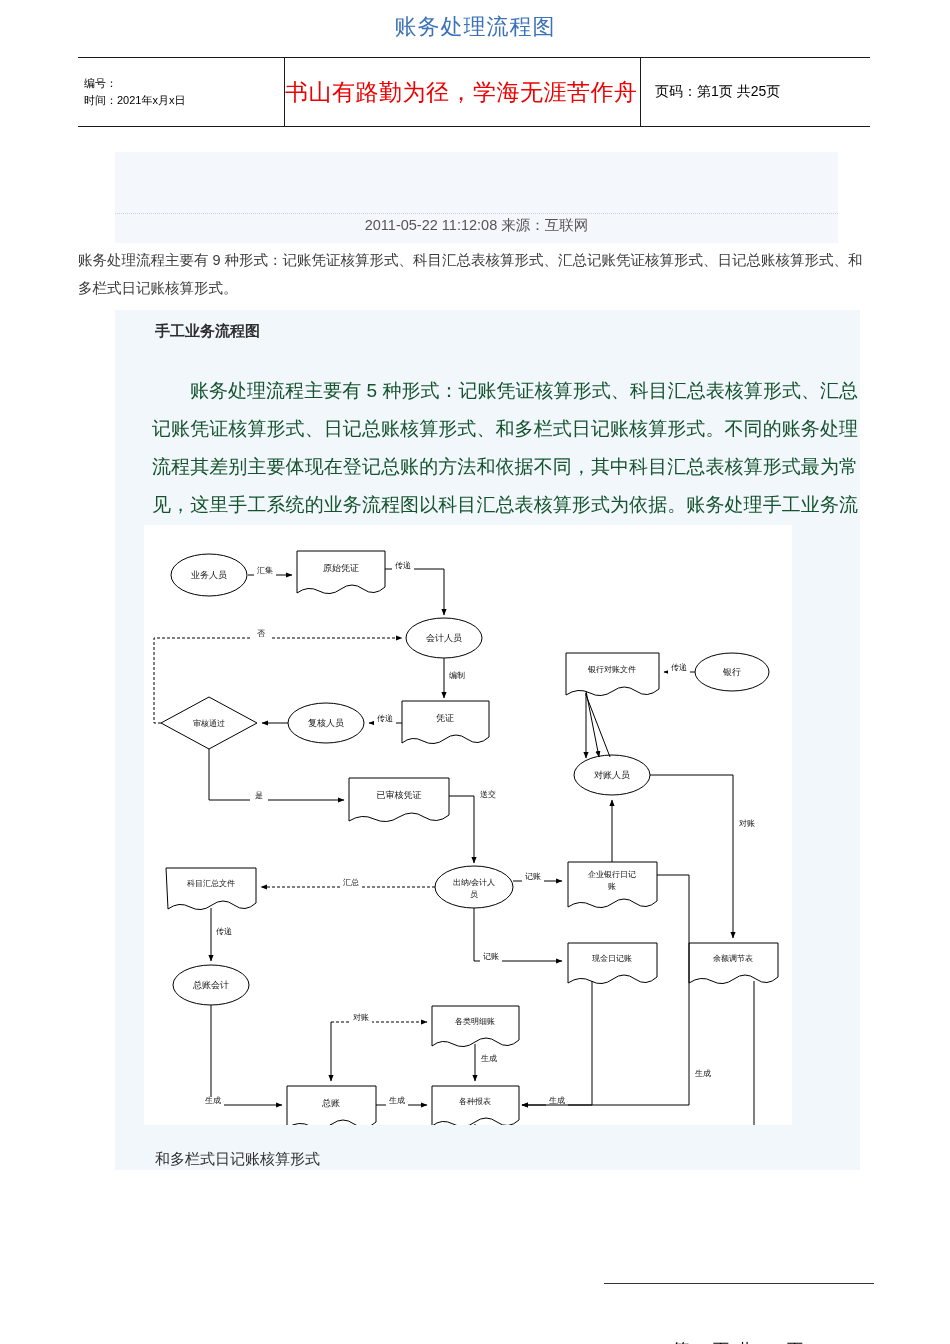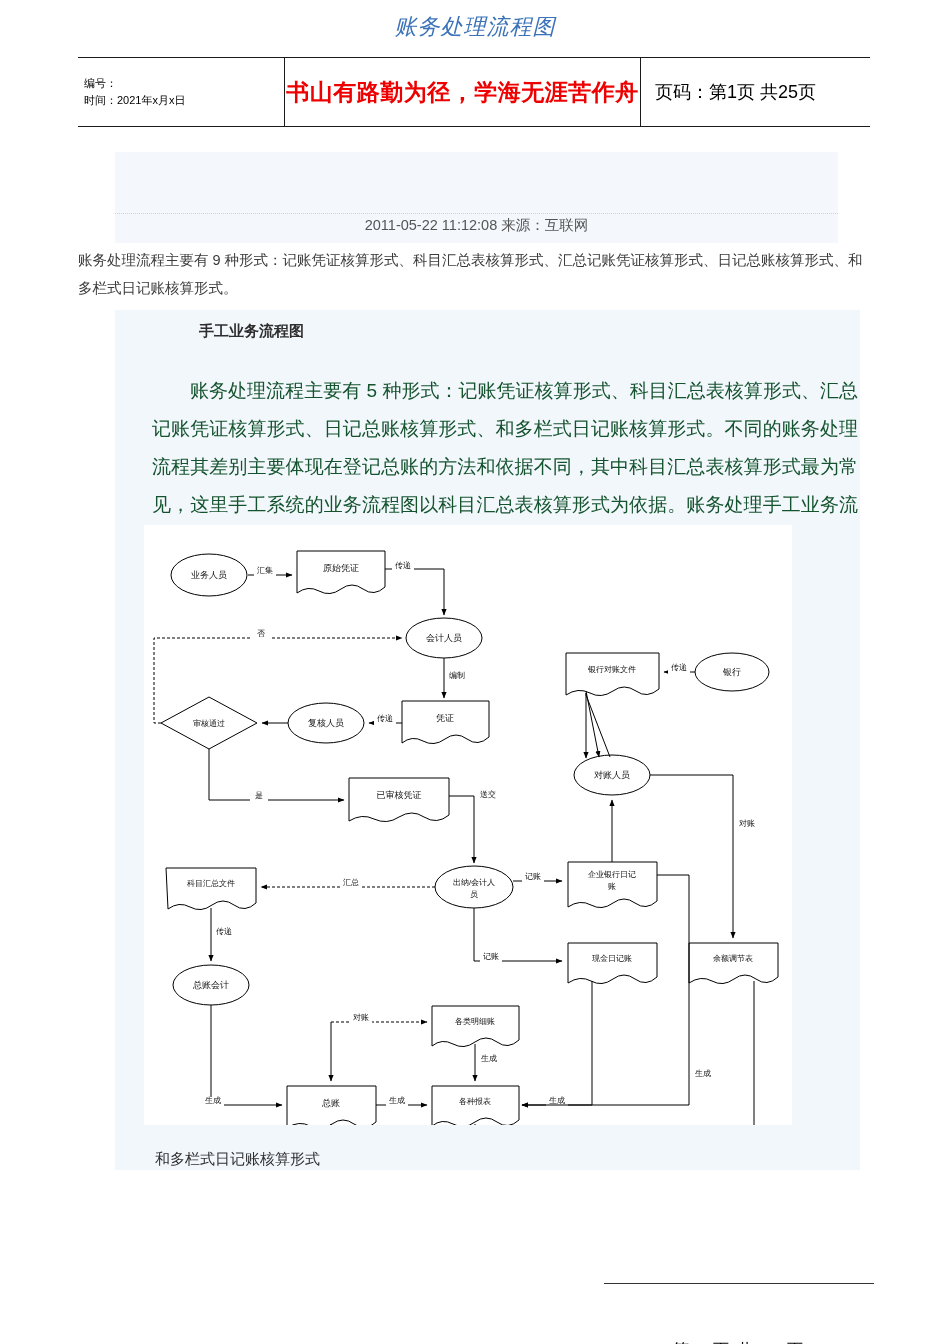--- a/index.html
+++ b/index.html
@@ -36,31 +36,30 @@
     border-right: 1px solid #1a1a1a;
     padding-left: 6px !important;
     font-size: 11px;
     line-height: 1.55;
     font-family: "Liberation Sans", "DejaVu Sans", sans-serif;
   }
   .hdr-left .l1 { display:block; }
   .hdr-left .l2 { display:block; white-space: nowrap; }
   .hdr-mid {
     border-right: 1px solid #1a1a1a;
-    text-align: center;
     color: #ee0000;
     font-size: 23px;
-    font-weight: 700;
+    font-weight: 400;
     letter-spacing: 0.5px;
     font-family: "Liberation Serif", "DejaVu Serif", serif;
   }
   .hdr-right {
     width: 215px;
     padding-left: 14px !important;
-    font-size: 18px;
+    font-size: 14px;
     white-space: nowrap;
     font-family: "Liberation Sans", "DejaVu Sans", sans-serif;
   }
 
   
   .title-band {
     position: absolute;
     left: 115px;
     top: 152px;
     width: 723px;
@@ -70,21 +69,20 @@
   .doc-title {
     position: absolute;
     left: 0;
     top: 12px;
     width: 100%;
     text-align: center;
     font-size: 22px;
     color: #3b72b8;
     font-family: "Liberation Sans", "DejaVu Sans", sans-serif;
     letter-spacing: 1px;
-    font-style: italic;
   }
   .title-rule {
     position: absolute;
     left: 115px;
     top: 213px;
     width: 723px;
     height: 0;
     border-top: 1px dotted #c8d6e4;
   }
   .meta-band {
@@ -128,21 +126,20 @@
     background: #f2f7fc;
   }
   .section-head {
     position: absolute;
     left: 155px;
     top: 322px;
     font-size: 15px;
     font-weight: 700;
     color: #2e2e2e;
     font-family: "Liberation Sans", "DejaVu Sans", sans-serif;
-    margin-left: 44px;
   }
   .body-para {
     position: absolute;
     left: 152px;
     top: 372px;
     width: 706px;
     font-size: 19px;
     line-height: 2.0;
     color: #14532d;
     text-indent: 2em;

